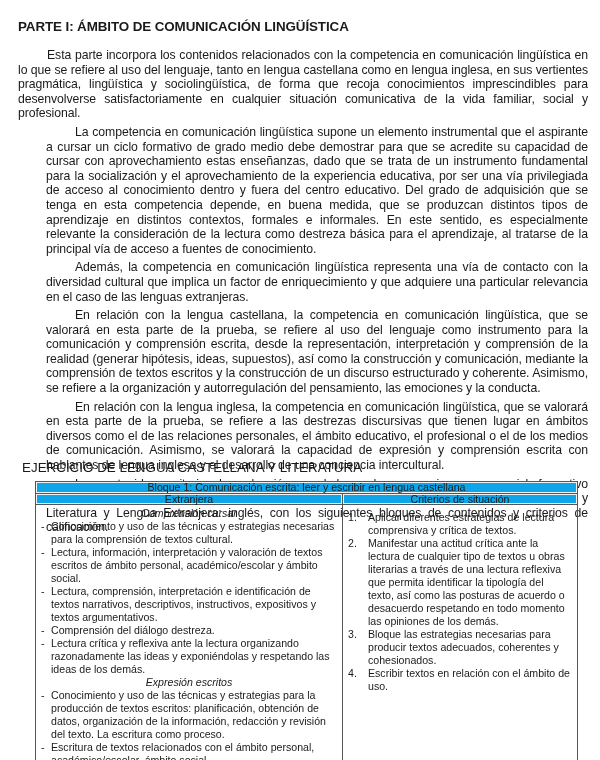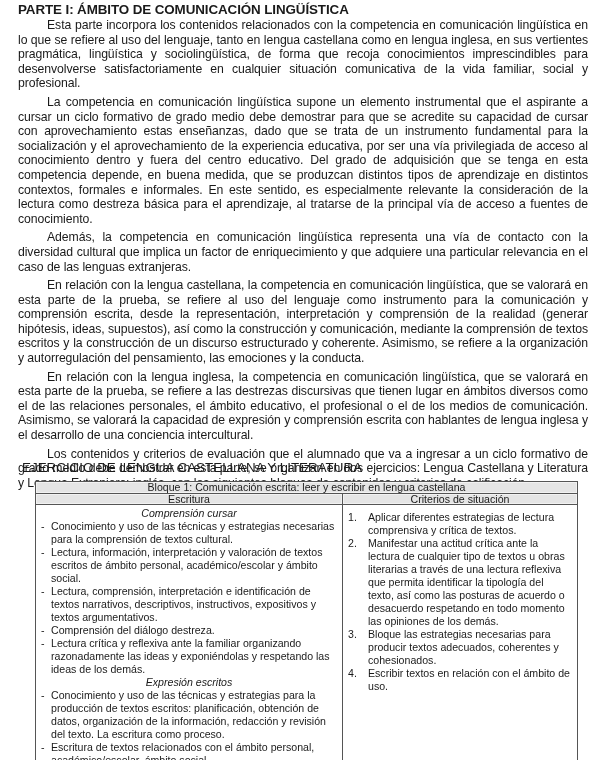--- a/index.html
+++ b/index.html
@@ -4,46 +4,46 @@
   <style>
     html, body { margin: 0; padding: 0; background: #ffffff; }
     body {
       width: 600px; height: 760px; overflow: hidden;
       font-family: "Liberation Sans", sans-serif;
       color: #1a1a1a;
       position: relative;
     }
     .page { position: absolute; left: 18px; top: 0; width: 570px; }
     h1.part-title {
-      font-size: 13.4px; font-weight: bold; margin: 2px 0 0 0;
+      font-size: 13.4px; font-weight: bold; margin: 19px 0 0 0;
       letter-spacing: -0.1px; line-height: 16px;
     }
     .para {
       font-size: 12.25px; line-height: 14.6px; text-align: justify;
       text-indent: 29px; margin: 0;
       letter-spacing: -0.08px;
     }
-    .intro { }
-    .p-gap { margin-top: 4px; }
+    .intro { margin-top: 13px; }
+    .p-gap { margin-top: 4px; margin-left: 28px; }
     h2.ex-title {
       font-size: 13.4px; font-weight: normal; margin: 4px;
       position: absolute; left: 0; top: 456px; line-height: 16px; text-align: right;
     }
     .bloque-table {
       position: absolute; left: 17px; top: 481px; width: 543px;
       border-collapse: collapse;
       border: 1px solid #555;
       font-size: 10.6px;
     }
     .bloque-table td, .bloque-table th {
       border: 1px solid #555; padding: 0;
       font-weight: normal;
     }
     .hdr {
-      background: #e5e5e5; text-align: center; line-height: 10.5px;
+      background: #0ea5e9; text-align: center; line-height: 10.5px;
       box-shadow: inset 0 0 0 1px #f2f2f2;
     }
     .col-left { width: 296px; vertical-align: top; padding: 2px 5px 3px 5px !important; }
     .col-right { vertical-align: top; padding: 6px 6px 0 4px !important; }
     .sub-heading {
       font-style: italic; text-align: center; line-height: 13px; margin: 0;
     }
     ul.dash { list-style: none; margin: 0; padding: 0; }
     ul.dash li {
       position: relative; padding-left: 10px; line-height: 13px;
@@ -67,32 +67,32 @@
   <p class="para p-gap">Los contenidos y criterios de evaluación que el alumnado que va a ingresar a un ciclo formativo de grado medio debe demostrar en esta parte, se organizan en dos ejercicios: Lengua Castellana y Literatura y Lengua Extranjera: inglés, con los siguientes bloques de contenidos y criterios de calificación.</p>
 
   <h2 class="ex-title">EJERCICIO DE LENGUA CASTELLANA Y LITERATURA</h2>
 
   <table class="bloque-table">
     <tbody>
         <tr>
       <th colspan="2" class="hdr">Bloque 1: Comunicación escrita: leer y escribir en lengua castellana</th>
     </tr>
     <tr>
-      <th class="hdr">Escritura</th>
+      <th class="hdr">Extranjera</th>
       <th class="hdr">Criterios de situación</th>
     </tr>
     <tr>
       <td class="col-left">
         <p class="sub-heading">Comprensión cursar</p>
         <ul class="dash">
           <li><span class="bullet">-</span><span>Conocimiento y uso de las técnicas y estrategias necesarias para la comprensión de textos cultural.</span></li>
           <li><span class="bullet">-</span><span>Lectura, información, interpretación y valoración de textos escritos de ámbito personal, académico/escolar y ámbito social.</span></li>
           <li><span class="bullet">-</span><span>Lectura, comprensión, interpretación e identificación de textos narrativos, descriptivos, instructivos, expositivos y textos argumentativos.</span></li>
           <li><span class="bullet">-</span><span>Comprensión del diálogo destreza.</span></li>
-          <li><span class="bullet">-</span><span>Lectura crítica y reflexiva ante la familiar organizando razonadamente las ideas y exponiéndolas y respetando las ideas de los demás.</span></li>
+          <li><span class="bullet">-</span><span>Lectura crítica y reflexiva ante la lectura organizando razonadamente las ideas y exponiéndolas y respetando las ideas de los demás.</span></li>
         </ul>
         <p class="sub-heading">Expresión escritos</p>
         <ul class="dash">
           <li><span class="bullet">-</span><span>Conocimiento y uso de las técnicas y estrategias para la producción de textos escritos: planificación, obtención de datos, organización de la información, redacción y revisión del texto. La escritura como proceso.</span></li>
           <li><span class="bullet">-</span><span>Escritura de textos relacionados con el ámbito personal, académico/escolar, ámbito social.</span></li>
         </ul>
       </td>
       <td class="col-right">
         <ol class="crit">
           <li><span class="num">1.</span><span>Aplicar diferentes estrategias de lectura comprensiva y crítica de textos.</span></li>

